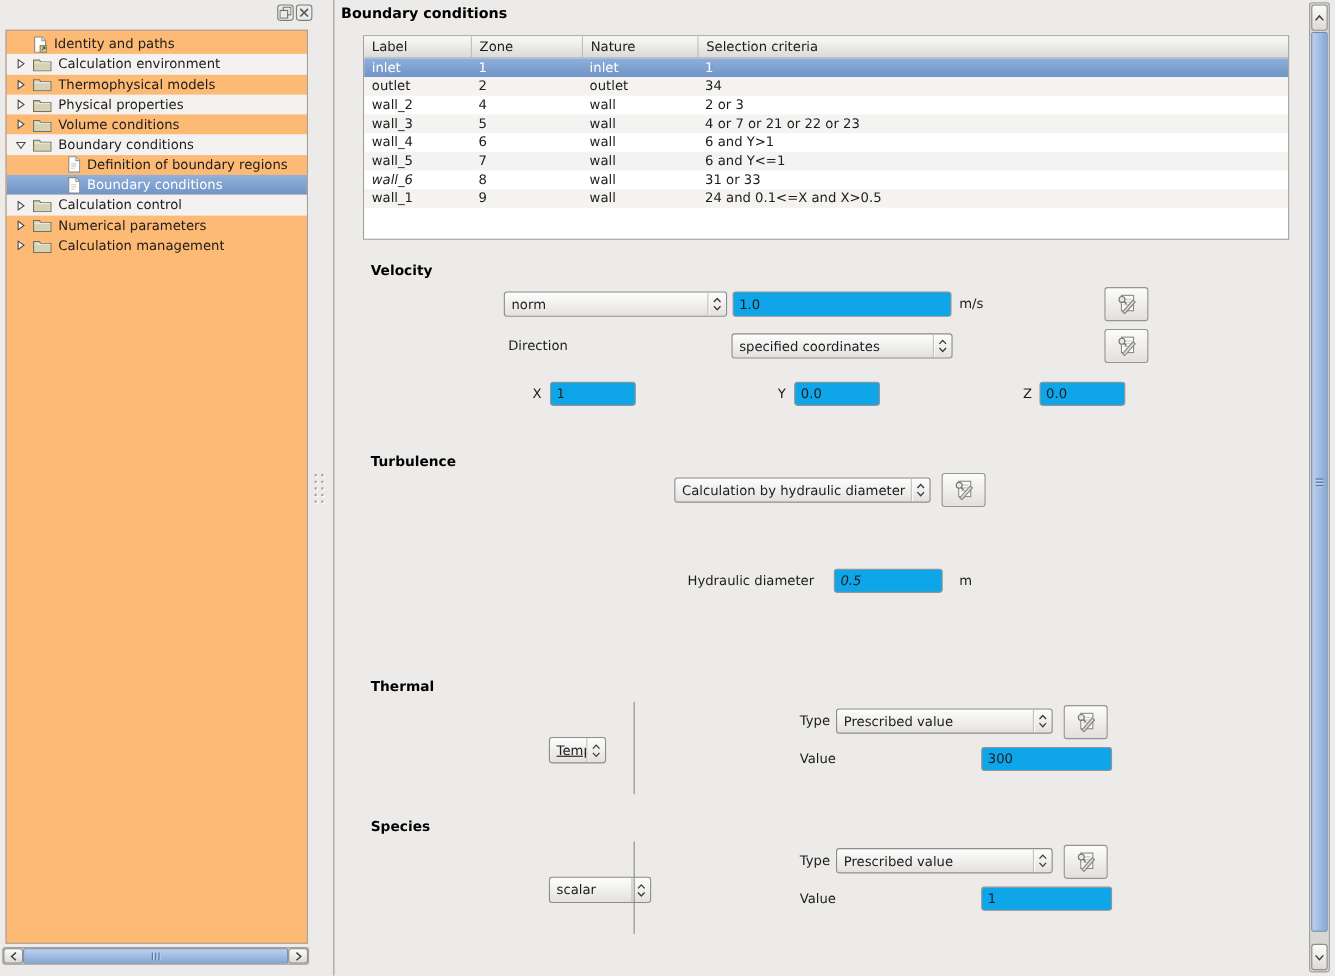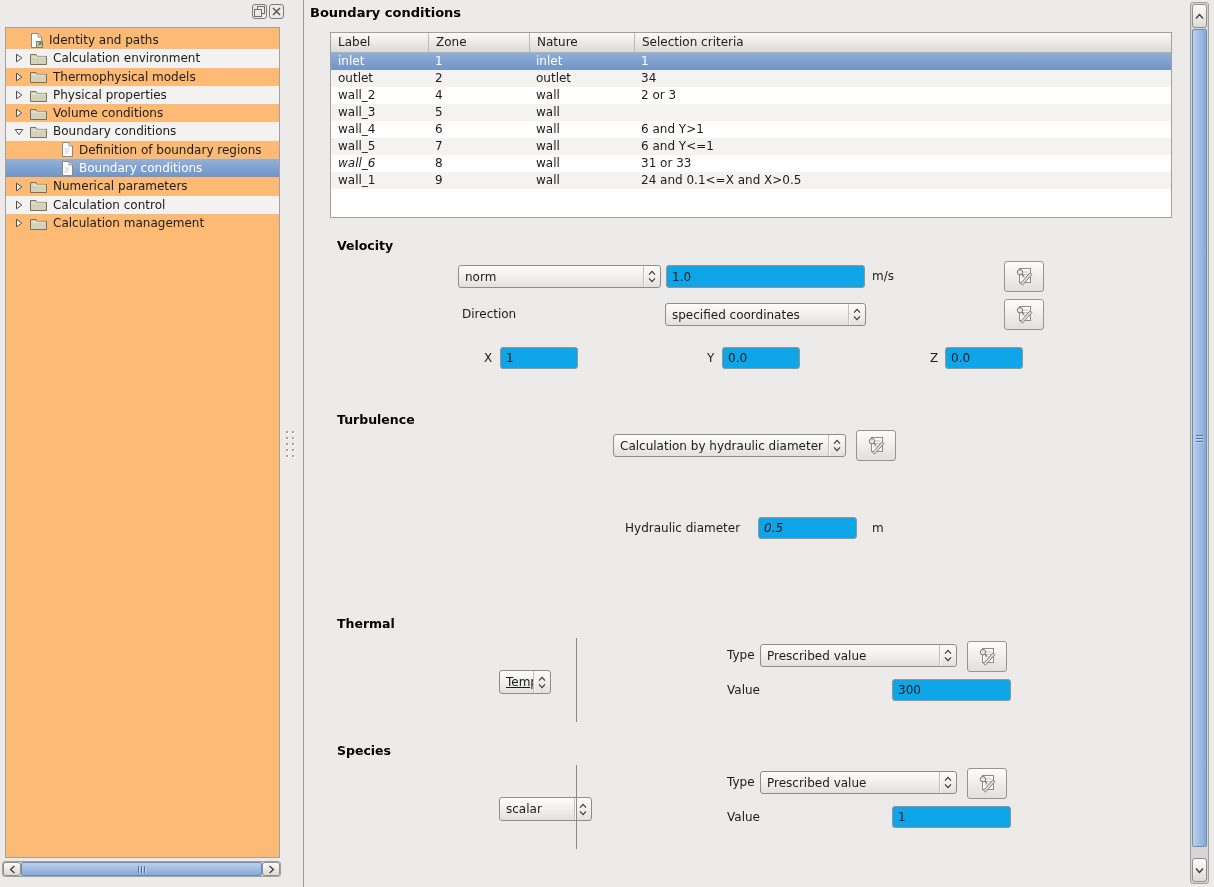--- a/index.html
+++ b/index.html
@@ -202,47 +202,47 @@
         <span class="tw-exp"></span>
         <span class="tw-icon">
           <svg width="12" height="15" viewBox="0 0 12 15">
             <path d="M1.5 0.5 H8 L11.5 4 V14.5 H1.5 Z" fill="#ffffff" stroke="#8b8987"></path>
             <path d="M8 0.7 V4 H11.3" fill="#e6e4e1" stroke="#9a9895"></path>
             <path d="M3.5 7h5 M3.5 9h5 M3.5 11h3.5" stroke="#d0cecb"></path>
           </svg>
         </span>
         <span class="tree-label">Boundary conditions</span>
       </div>
+      <div class="tree-row alt">
+        <span class="tw-exp">
+          <svg width="10" height="10" viewBox="0 0 10 10">
+            <path d="M2.5 1.2 L7.8 5 L2.5 8.8 Z" fill="#fbfbfb" stroke="#4c4c4c"></path>
+          </svg>
+        </span>
+        <span class="tw-icon">
+          <svg width="17" height="13" viewBox="0 0 17 13">
+            <path d="M0.5 2.5 h5.4 l1.2 1.9 H16.5 V12.5 H0.5 Z" fill="#d6d2b8" stroke="#75735e"></path>
+            <path d="M1.5 5.1 H15.5" stroke="#ebe8da" fill="none"></path>
+          </svg>
+        </span>
+        <span class="tree-label">Calculation control</span>
+      </div>
       <div class="tree-row">
         <span class="tw-exp">
           <svg width="10" height="10" viewBox="0 0 10 10">
             <path d="M2.5 1.2 L7.8 5 L2.5 8.8 Z" fill="#fbfbfb" stroke="#4c4c4c"></path>
           </svg>
         </span>
         <span class="tw-icon">
           <svg width="17" height="13" viewBox="0 0 17 13">
             <path d="M0.5 2.5 h5.4 l1.2 1.9 H16.5 V12.5 H0.5 Z" fill="#d6d2b8" stroke="#75735e"></path>
             <path d="M1.5 5.1 H15.5" stroke="#ebe8da" fill="none"></path>
           </svg>
         </span>
         <span class="tree-label">Numerical parameters</span>
-      </div>
-      <div class="tree-row alt">
-        <span class="tw-exp">
-          <svg width="10" height="10" viewBox="0 0 10 10">
-            <path d="M2.5 1.2 L7.8 5 L2.5 8.8 Z" fill="#fbfbfb" stroke="#4c4c4c"></path>
-          </svg>
-        </span>
-        <span class="tw-icon">
-          <svg width="17" height="13" viewBox="0 0 17 13">
-            <path d="M0.5 2.5 h5.4 l1.2 1.9 H16.5 V12.5 H0.5 Z" fill="#d6d2b8" stroke="#75735e"></path>
-            <path d="M1.5 5.1 H15.5" stroke="#ebe8da" fill="none"></path>
-          </svg>
-        </span>
-        <span class="tree-label">Calculation control</span>
       </div>
       <div class="tree-row">
         <span class="tw-exp">
           <svg width="10" height="10" viewBox="0 0 10 10">
             <path d="M2.5 1.2 L7.8 5 L2.5 8.8 Z" fill="#fbfbfb" stroke="#4c4c4c"></path>
           </svg>
         </span>
         <span class="tw-icon">
           <svg width="17" height="13" viewBox="0 0 17 13">
             <path d="M0.5 2.5 h5.4 l1.2 1.9 H16.5 V12.5 H0.5 Z" fill="#d6d2b8" stroke="#75735e"></path>
@@ -311,20 +311,21 @@
       <div class="trow">
         <div class="td" style="width: 97px;">wall_2</div>
         <div class="td" style="width: 101px;">4</div>
         <div class="td" style="width: 105px;">wall</div>
         <div class="td" style="width: 537px;">2 or 3</div>
       </div>
       <div class="trow alt">
         <div class="td" style="width: 97px;">wall_3</div>
         <div class="td" style="width: 101px;">5</div>
         <div class="td" style="width: 105px;">wall</div>
+        <div class="td" style="width: 537px;">4 or 7 or 21 or 22 or 23</div>
       </div>
       <div class="trow">
         <div class="td" style="width: 97px;">wall_4</div>
         <div class="td" style="width: 101px;">6</div>
         <div class="td" style="width: 105px;">wall</div>
         <div class="td" style="width: 537px;">6 and Y&gt;1</div>
       </div>
       <div class="trow alt">
         <div class="td" style="width: 97px;">wall_5</div>
         <div class="td" style="width: 101px;">7</div>

